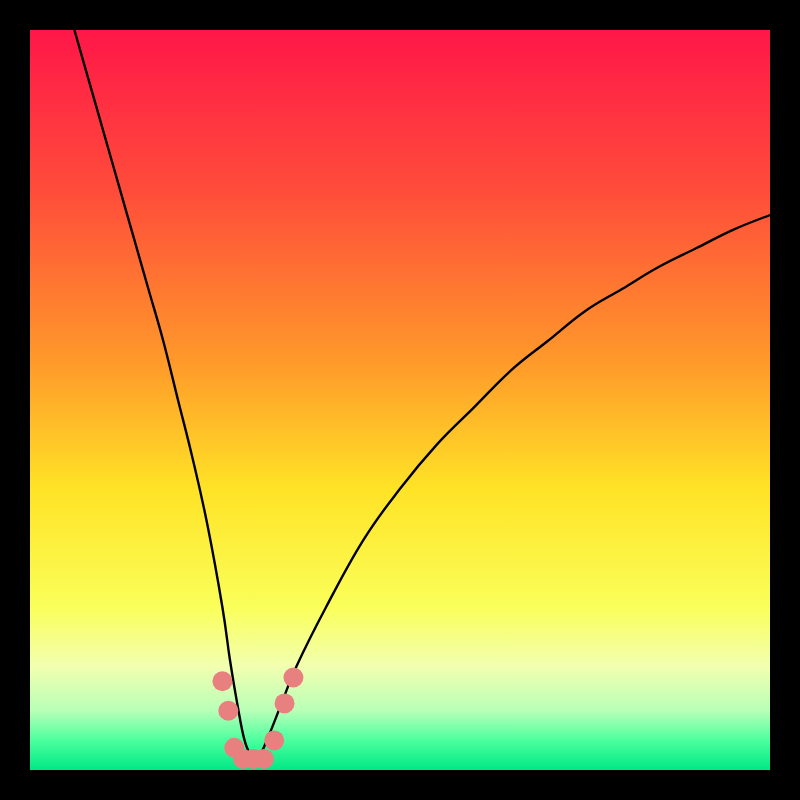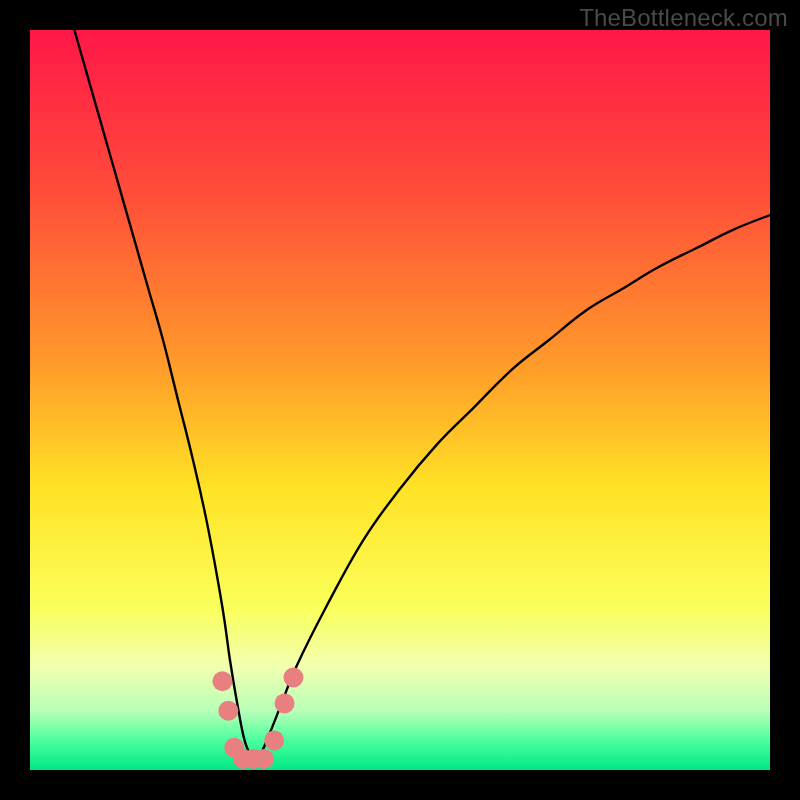--- a/index.html
+++ b/index.html
@@ -64,14 +64,13 @@
           <circle cx="204.24" cy="717.8" r="10" fill="#e98080"></circle>
           <circle cx="213.12000000000003" cy="728.9" r="10" fill="#e98080"></circle>
           <circle cx="223.48" cy="728.9" r="10" fill="#e98080"></circle>
           <circle cx="233.84" cy="728.9" r="10" fill="#e98080"></circle>
           <circle cx="244.20000000000002" cy="710.4" r="10" fill="#e98080"></circle>
           <circle cx="254.55999999999997" cy="673.4" r="10" fill="#e98080"></circle>
           <circle cx="263.44000000000005" cy="647.5" r="10" fill="#e98080"></circle>
         </g>
     </svg>
   </div>
-  <div class="watermark">TheBottleneck.com</div>
 </div>
 
 </body></html>

